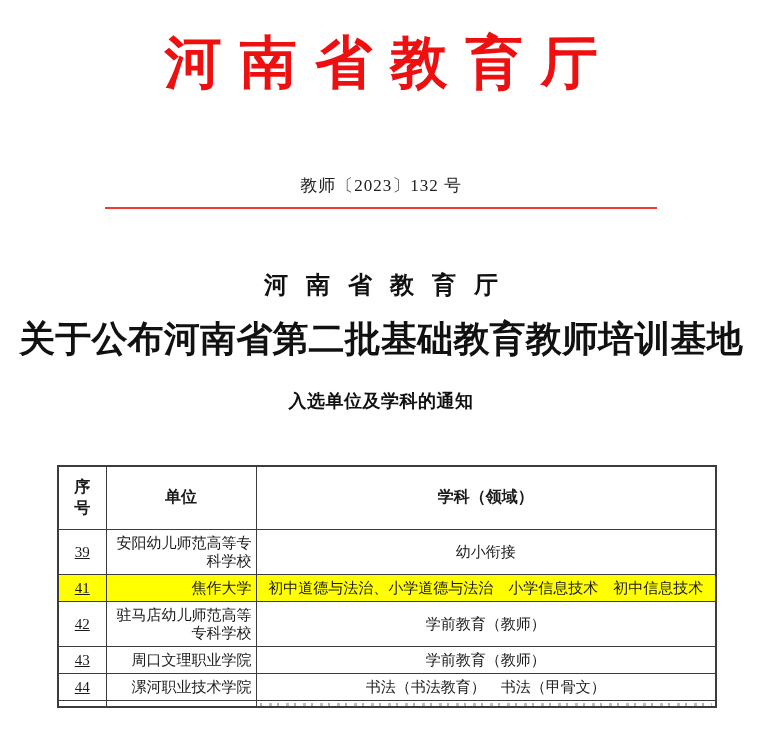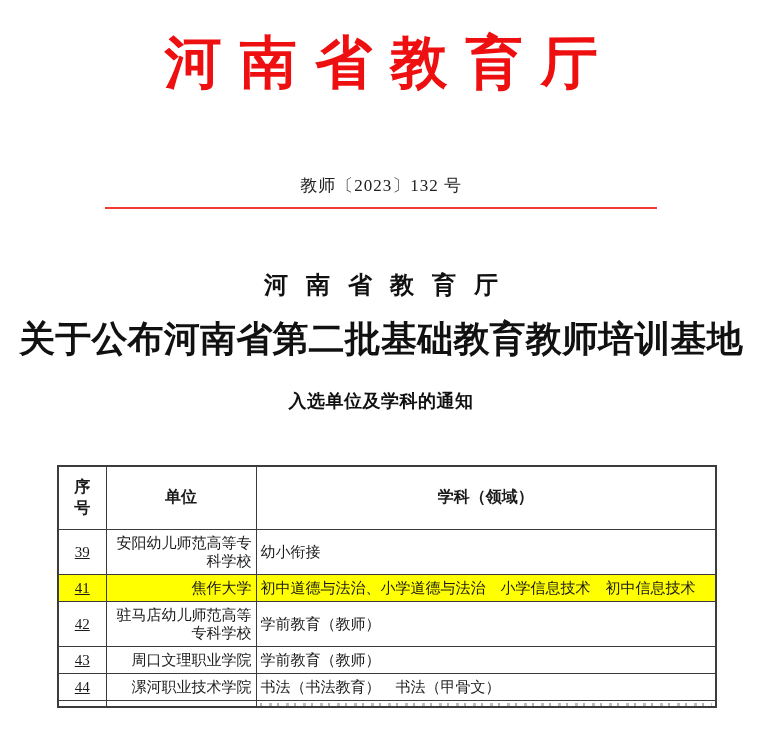--- a/index.html
+++ b/index.html
@@ -96,21 +96,21 @@
     text-align: center;
   }
   .base-table td {
     font-size: 15px;
     line-height: 18px;
     padding: 4px 4px;
   }
   .base-table td.no { text-align: center; font-size: 15px; text-decoration: underline; }
   .base-table td.unit { text-align: right; margin-left: 16px; }
   .base-table td.subject {
-    text-align: left;
+    text-align: center;
     white-space: nowrap;
     overflow: hidden;
     margin-left: 27px;
   }
   .base-table tr.hl td { background: var(--highlight-yellow); }
 
   .base-table tr.clipped td {
     height: 7px;
     padding: 0;
     border-bottom: none;

